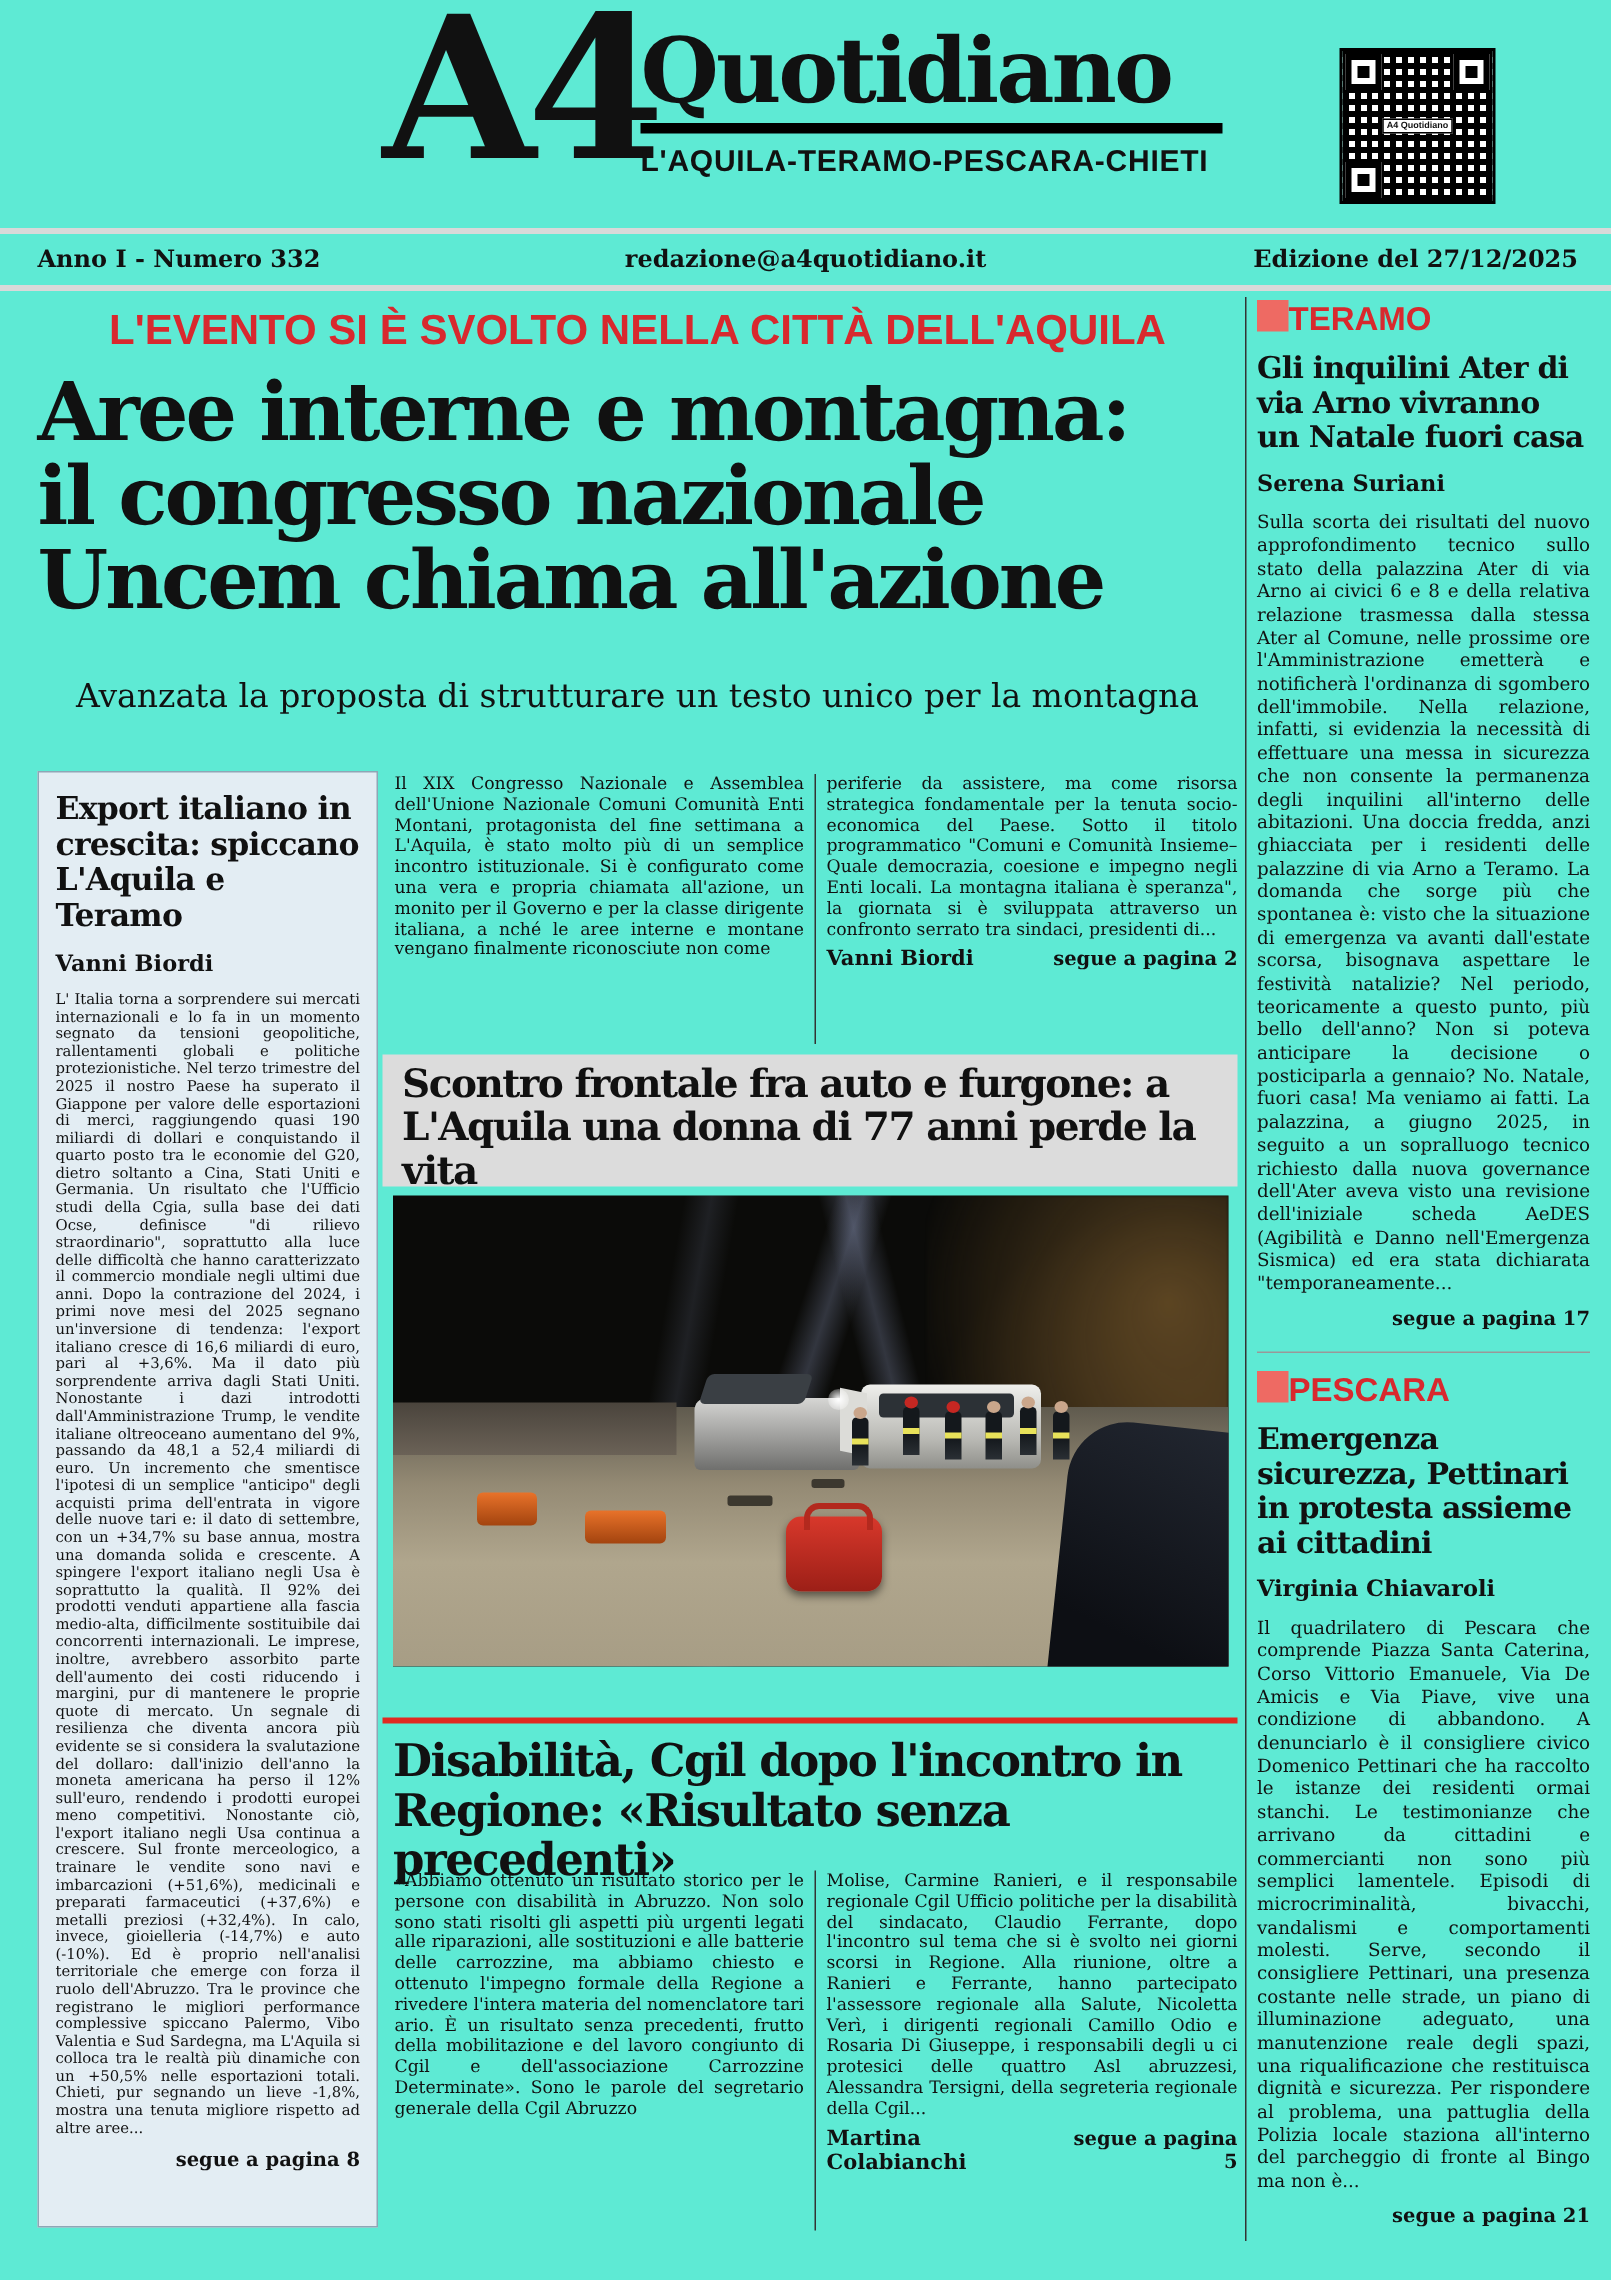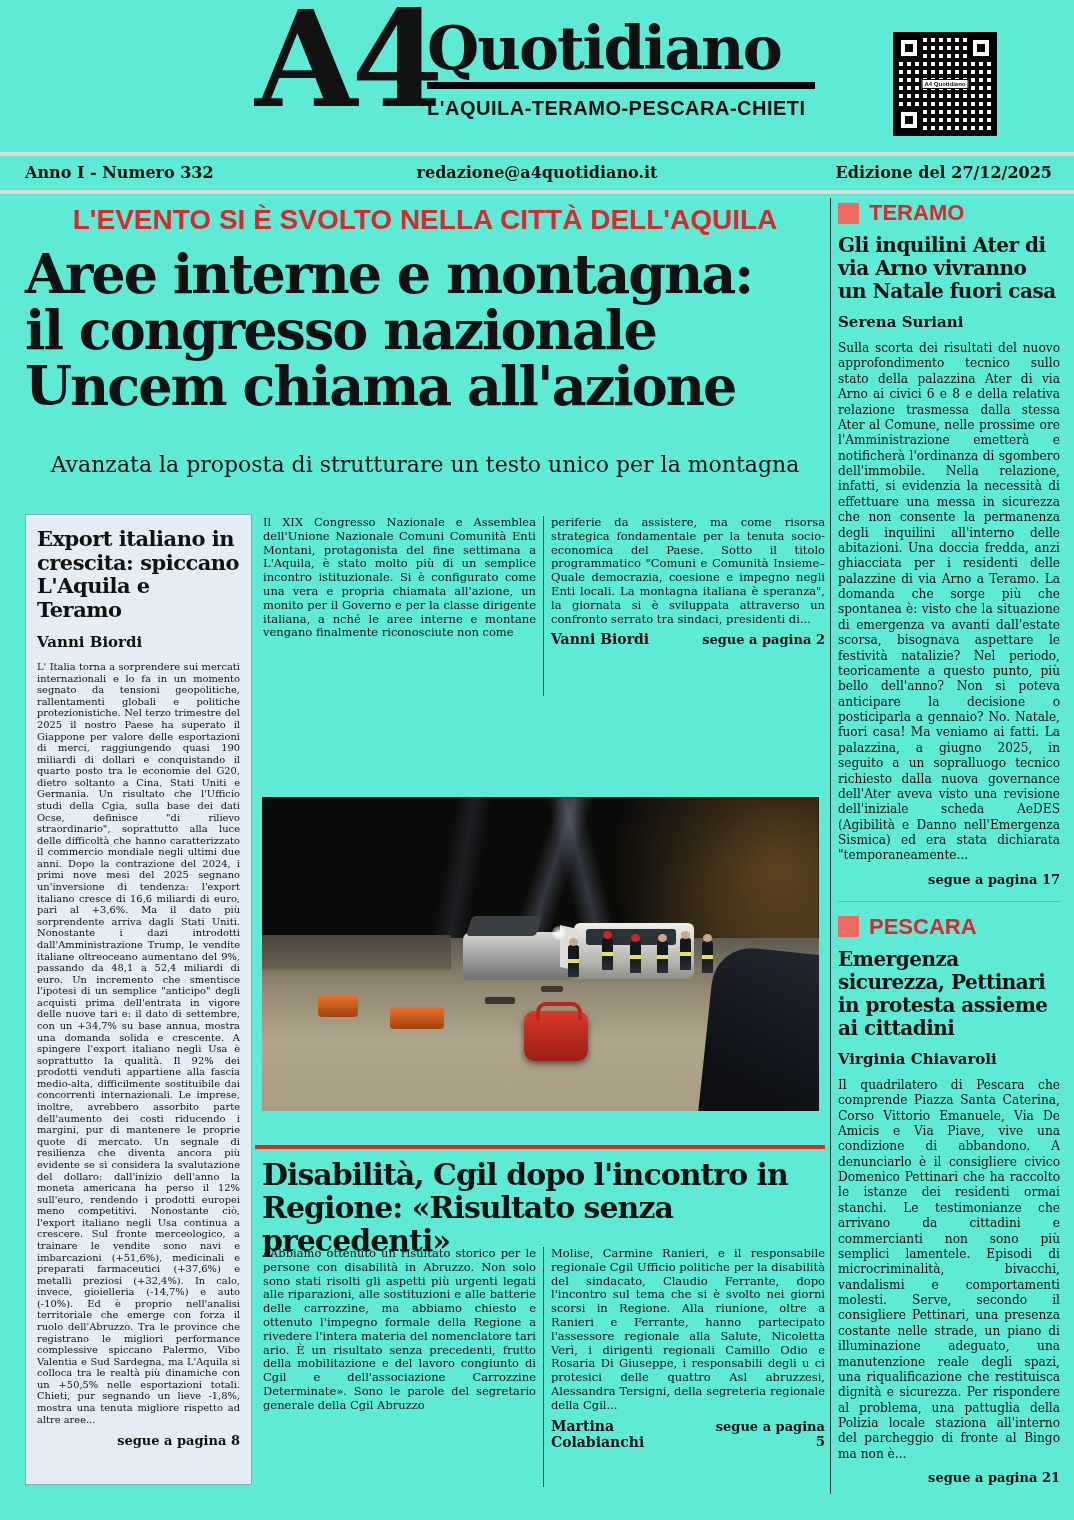--- a/index.html
+++ b/index.html
@@ -91,21 +91,21 @@
   .debris { position:absolute; background:#3c382f; border-radius:2px; }
   
   #caption { left:262px; top:1117px; width:560px; font-weight:700; font-size:15px; }
   #redrule { left:255px; top:1145px; width:570px; height:4px; background:#e02a22; position:absolute; }
   
   #disab-headline { left:262px; top:1158px; width:566px; font-weight:700; font-size:30px; line-height:1.1; letter-spacing:-1px; }
   #disab-col1 { left:263px; top:1247px; width:273px; height:225px; overflow:hidden; }
   #disab-col2 { left:551px; top:1247px; width:274px; height:245px; }
   
   #sidebar { left:838px; top:200px; width:222px; }
-  .sec-head { display:flex; align-items:center; gap:10px; margin-bottom:8px; }
+  .sec-head { display:flex; align-items:flex-start; margin-bottom:8px; }
   .sec-marker { width:21px; height:21px; background:#ee6a63; }
   .sec-label { font-family:"Liberation Sans",sans-serif; font-weight:700; font-size:22px; color:#d8292e; letter-spacing:0px; }
   .sb-title { font-weight:700; font-size:20px; line-height:1.15; letter-spacing:-0.5px; }
   .sb-author { font-weight:700; font-size:15px; margin-top:10px; }
   .sb-body { margin-top:10px; font-size:12.2px; line-height:1.26; text-align:justify; }
   .sb-cont { margin-top:8px; text-align:right; font-weight:700; font-size:13px; }
   #sb-divider { margin:14px 0 12px 0; height:1px; background:#999; }
 </style>
 </head>
 <body>
@@ -155,20 +155,23 @@
     </div>
   </div>
 
   <div id="export-box" class="abs">
     <h2 id="export-title">Export italiano in crescita: spiccano L'Aquila e Teramo</h2>
     <div id="export-author">Vanni Biordi</div>
     <div id="export-body">L' Italia torna a sorprendere sui mercati internazionali e lo fa in un momento segnato da tensioni geopolitiche, rallentamenti globali e politiche protezionistiche. Nel terzo trimestre del 2025 il nostro Paese ha superato il Giappone per valore delle esportazioni di merci, raggiungendo quasi 190 miliardi di dollari e conquistando il quarto posto tra le economie del G20, dietro soltanto a Cina, Stati Uniti e Germania. Un risultato che l'Ufficio studi della Cgia, sulla base dei dati Ocse, definisce "di rilievo straordinario", soprattutto alla luce delle difficoltà che hanno caratterizzato il commercio mondiale negli ultimi due anni. Dopo la contrazione del 2024, i primi nove mesi del 2025 segnano un'inversione di tendenza: l'export italiano cresce di 16,6 miliardi di euro, pari al +3,6%. Ma il dato più sorprendente arriva dagli Stati Uniti. Nonostante i dazi introdotti dall'Amministrazione Trump, le vendite italiane oltreoceano aumentano del 9%, passando da 48,1 a 52,4 miliardi di euro. Un incremento che smentisce l'ipotesi di un semplice "anticipo" degli acquisti prima dell'entrata in vigore delle nuove tari e: il dato di settembre, con un +34,7% su base annua, mostra una domanda solida e crescente. A spingere l'export italiano negli Usa è soprattutto la qualità. Il 92% dei prodotti venduti appartiene alla fascia medio-alta, difficilmente sostituibile dai concorrenti internazionali. Le imprese, inoltre, avrebbero assorbito parte dell'aumento dei costi riducendo i margini, pur di mantenere le proprie quote di mercato. Un segnale di resilienza che diventa ancora più evidente se si considera la svalutazione del dollaro: dall'inizio dell'anno la moneta americana ha perso il 12% sull'euro, rendendo i prodotti europei meno competitivi. Nonostante ciò, l'export italiano negli Usa continua a crescere. Sul fronte merceologico, a trainare le vendite sono navi e imbarcazioni (+51,6%), medicinali e preparati farmaceutici (+37,6%) e metalli preziosi (+32,4%). In calo, invece, gioielleria (-14,7%) e auto (-10%). Ed è proprio nell'analisi territoriale che emerge con forza il ruolo dell'Abruzzo. Tra le province che registrano le migliori performance complessive spiccano Palermo, Vibo Valentia e Sud Sardegna, ma L'Aquila si colloca tra le realtà più dinamiche con un +50,5% nelle esportazioni totali. Chieti, pur segnando un lieve -1,8%, mostra una tenuta migliore rispetto ad altre aree...</div>
     <div id="export-cont" class="cont">segue a pagina 8</div>
   </div>
 
+  <div id="crash-band" class="abs">
+    <h2 id="crash-headline">Scontro frontale fra auto e furgone: a L'Aquila una donna di 77 anni perde la vita</h2>
+  </div>
 
   <div id="photo" class="abs">
     <div class="beam" style="left:44%; transform:rotate(18deg);"></div>
     <div class="beam" style="left:58%; transform:rotate(-14deg);"></div>
     <div class="beam" style="left:30%; transform:rotate(10deg); opacity:.5;"></div>
     <div id="ph-brush"></div>
     <div id="ph-road"></div>
     <div id="ph-wall"></div>
     <div id="ph-car"></div>
     <div id="ph-van"></div>

